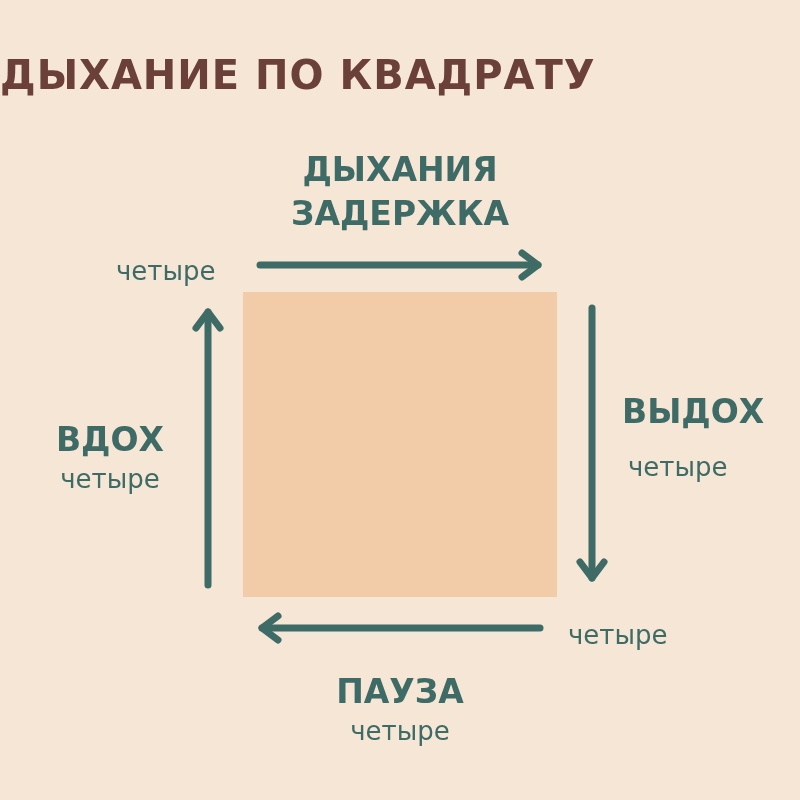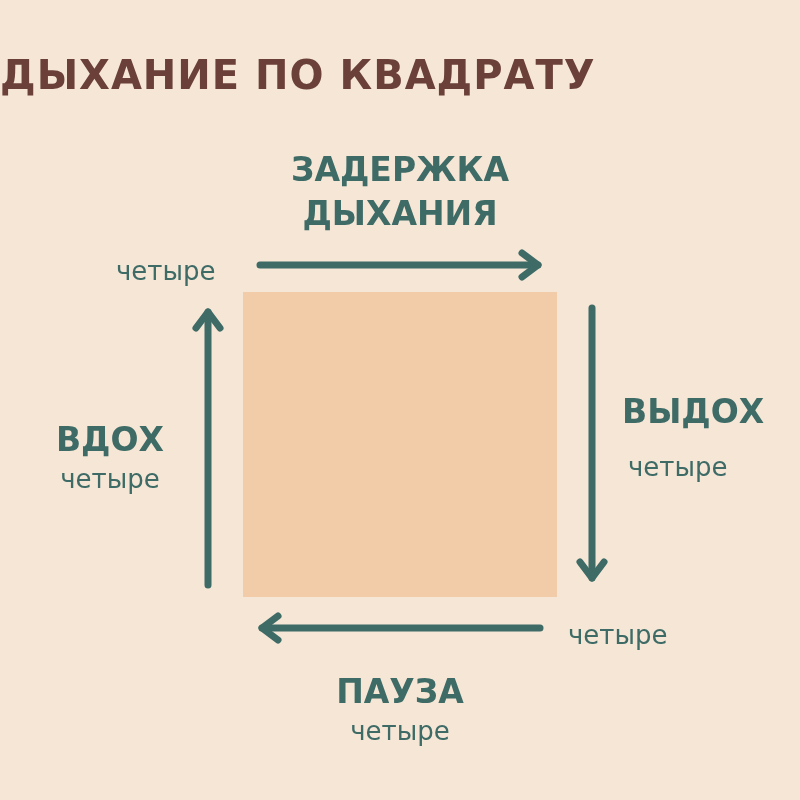--- a/index.html
+++ b/index.html
@@ -52,22 +52,22 @@
       <polyline points="278,616 262,628 278,640"></polyline>
     </g>
     <g>
       <line x1="208" y1="585" x2="208" y2="312"></line>
       <polyline points="196,328 208,312 220,328"></polyline>
     </g>
   </g>
 </svg>
 
 <div class="label" style="left:250px; top:148px; width:300px; font-size:33px; line-height:44px;">
+  <div>ДЫХАНИЯ</div>
   <div>ЗАДЕРЖКА</div>
-  <div>ДЫХАНИЯ</div>
 </div>
 <div class="sub" style="left:116px; top:248px;">четыре</div>
 
 <div class="label" style="left:622px; top:392px; font-size:33px;text-align:right;">ВЫДОХ</div>
 <div class="sub" style="left:628px; top:444px;">четыре</div>
 
 <div class="sub" style="left:568px; top:612px;">четыре</div>
 
 <div class="label" style="left:250px; top:672px; width:300px; font-size:33px;">ПАУЗА</div>
 <div class="sub" style="left:250px; top:708px; width:300px; text-align:center;">четыре</div>

